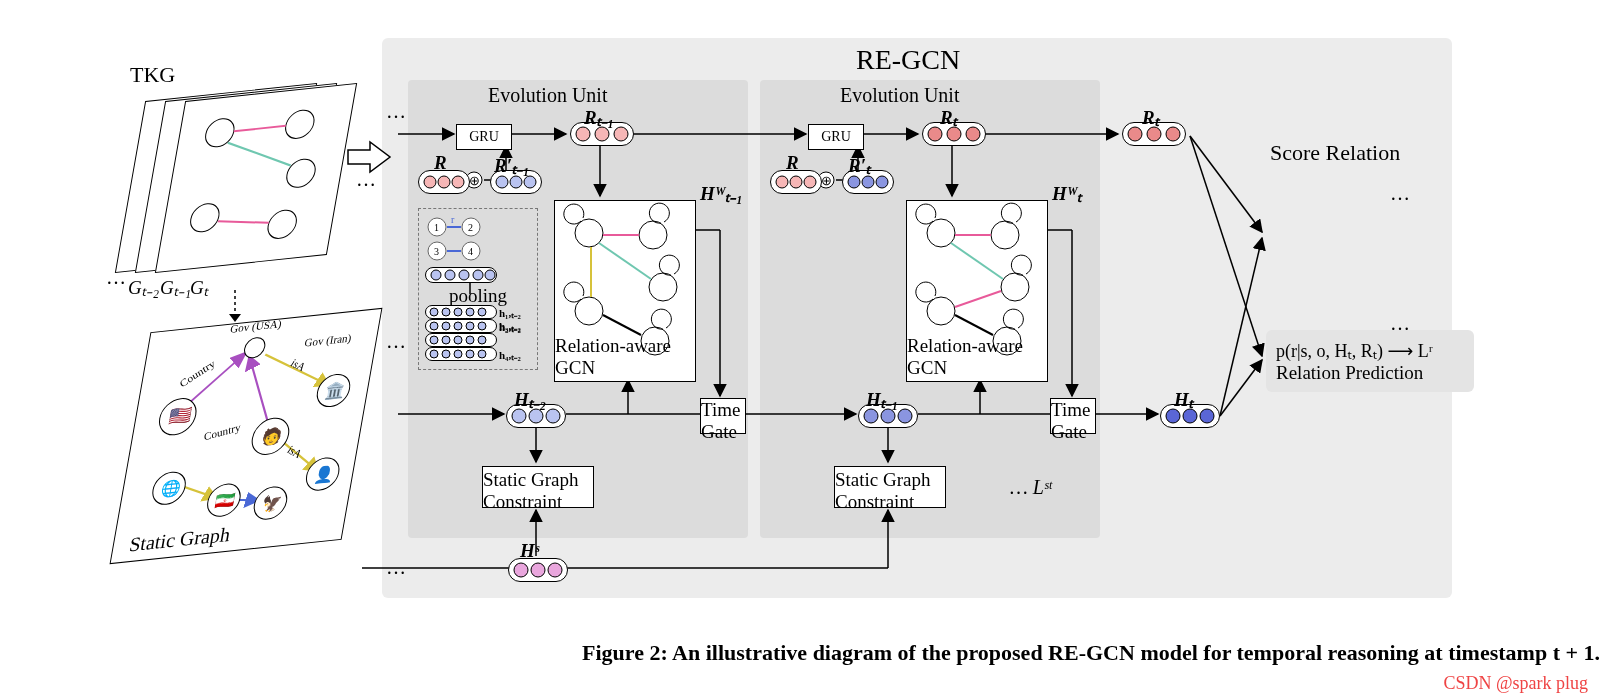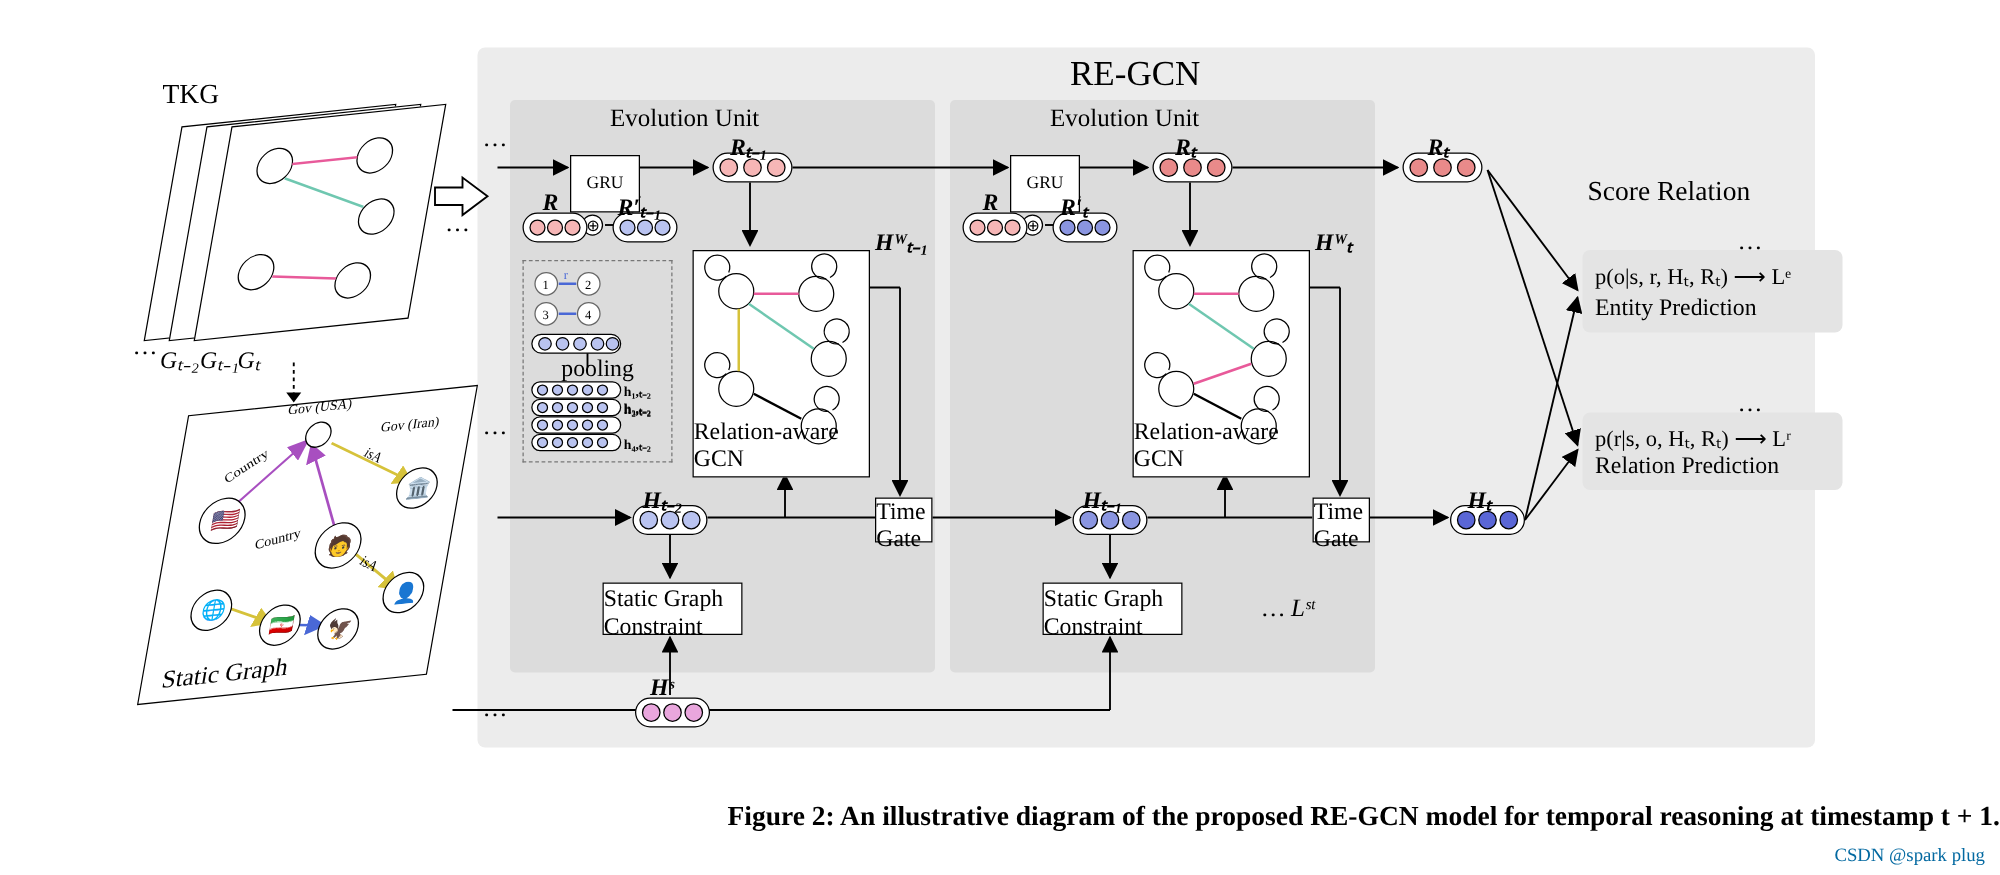--- a/index.html
+++ b/index.html
@@ -8,23 +8,23 @@
   .box{border:1.5px solid #000;background:#fff}
   .panel-outer{background:#ececec;border-radius:6px}
   .panel-inner{background:#dcdcdc;border-radius:4px}
   .label{color:#000;font-size:20px}
   .small{font-size:19px}
   .tiny{font-size:11px}
   .ital{font-style:italic}
   .bold{font-weight:700}
   .center{}
   .pill{border:1.5px solid #000;border-radius:14px;background:#fff;height:22px}
-  .gru{border:1.5px solid #000;background:#fff;font-size:14px;text-align:center;padding:14px 6px}
+  .gru{border:1.5px solid #000;background:#fff;font-size:14px;text-align:center;padding:4px 6px}
   .score{background:#e4e4e4;border-radius:6px;padding:8px 10px;font-size:18px}
-  .watermark{color:#0369a1;font-size:15px}
+  .watermark{color:#ef4444;font-size:18px}
   .caption{font-size:22px;font-weight:700;text-align:right;width:100%}
   svg{position:absolute;left:0;top:0;overflow:visible}
   .dot{stroke:#000;stroke-width:1}
   .skew{transform:skew(-10deg,-6deg)}
   .dash{border:1.5px dashed #777}
 </style>
 </head>
 <body>
 
 <div id="stage">
@@ -392,24 +392,20 @@
         <circle cx="12" cy="11" r="7" class="dot" fill="#e9a6dd"></circle>
         <circle cx="29" cy="11" r="7" class="dot" fill="#e9a6dd"></circle>
         <circle cx="46" cy="11" r="7" class="dot" fill="#e9a6dd"></circle>
       </svg>
   </div>
   <div class="abs small bold ital" style="left:520px;top:540px">Hˢ</div>
 
   <div class="abs label ital" style="left:1010px;top:476px;font-size:20px">… Lˢᵗ</div>
 
   <div class="abs label" style="left:1270px;top:140px;font-size:22px">Score Relation</div>
-  <div class="abs score" style="left:1266px;top:200px;width:188px">
-    <div>p(o|s, r, Hₜ, Rₜ) ⟶ Lᵉ</div>
-    <div class="small center" style="margin-top:4px">Entity Prediction</div>
-  </div>
   <div class="abs label" style="left:1390px;top:182px">…</div>
   <div class="abs score" style="left:1266px;top:330px;width:188px">
     <div>p(r|s, o, Hₜ, Rₜ) ⟶ Lʳ</div>
     <div class="small center" style="margin-top:0">Relation Prediction</div>
   </div>
   <div class="abs label" style="left:1390px;top:312px">…</div>
 
   <div class="abs label" style="left:386px;top:100px">…</div>
   <div class="abs label" style="left:386px;top:330px">…</div>
   <div class="abs label" style="left:386px;top:556px">…</div>

